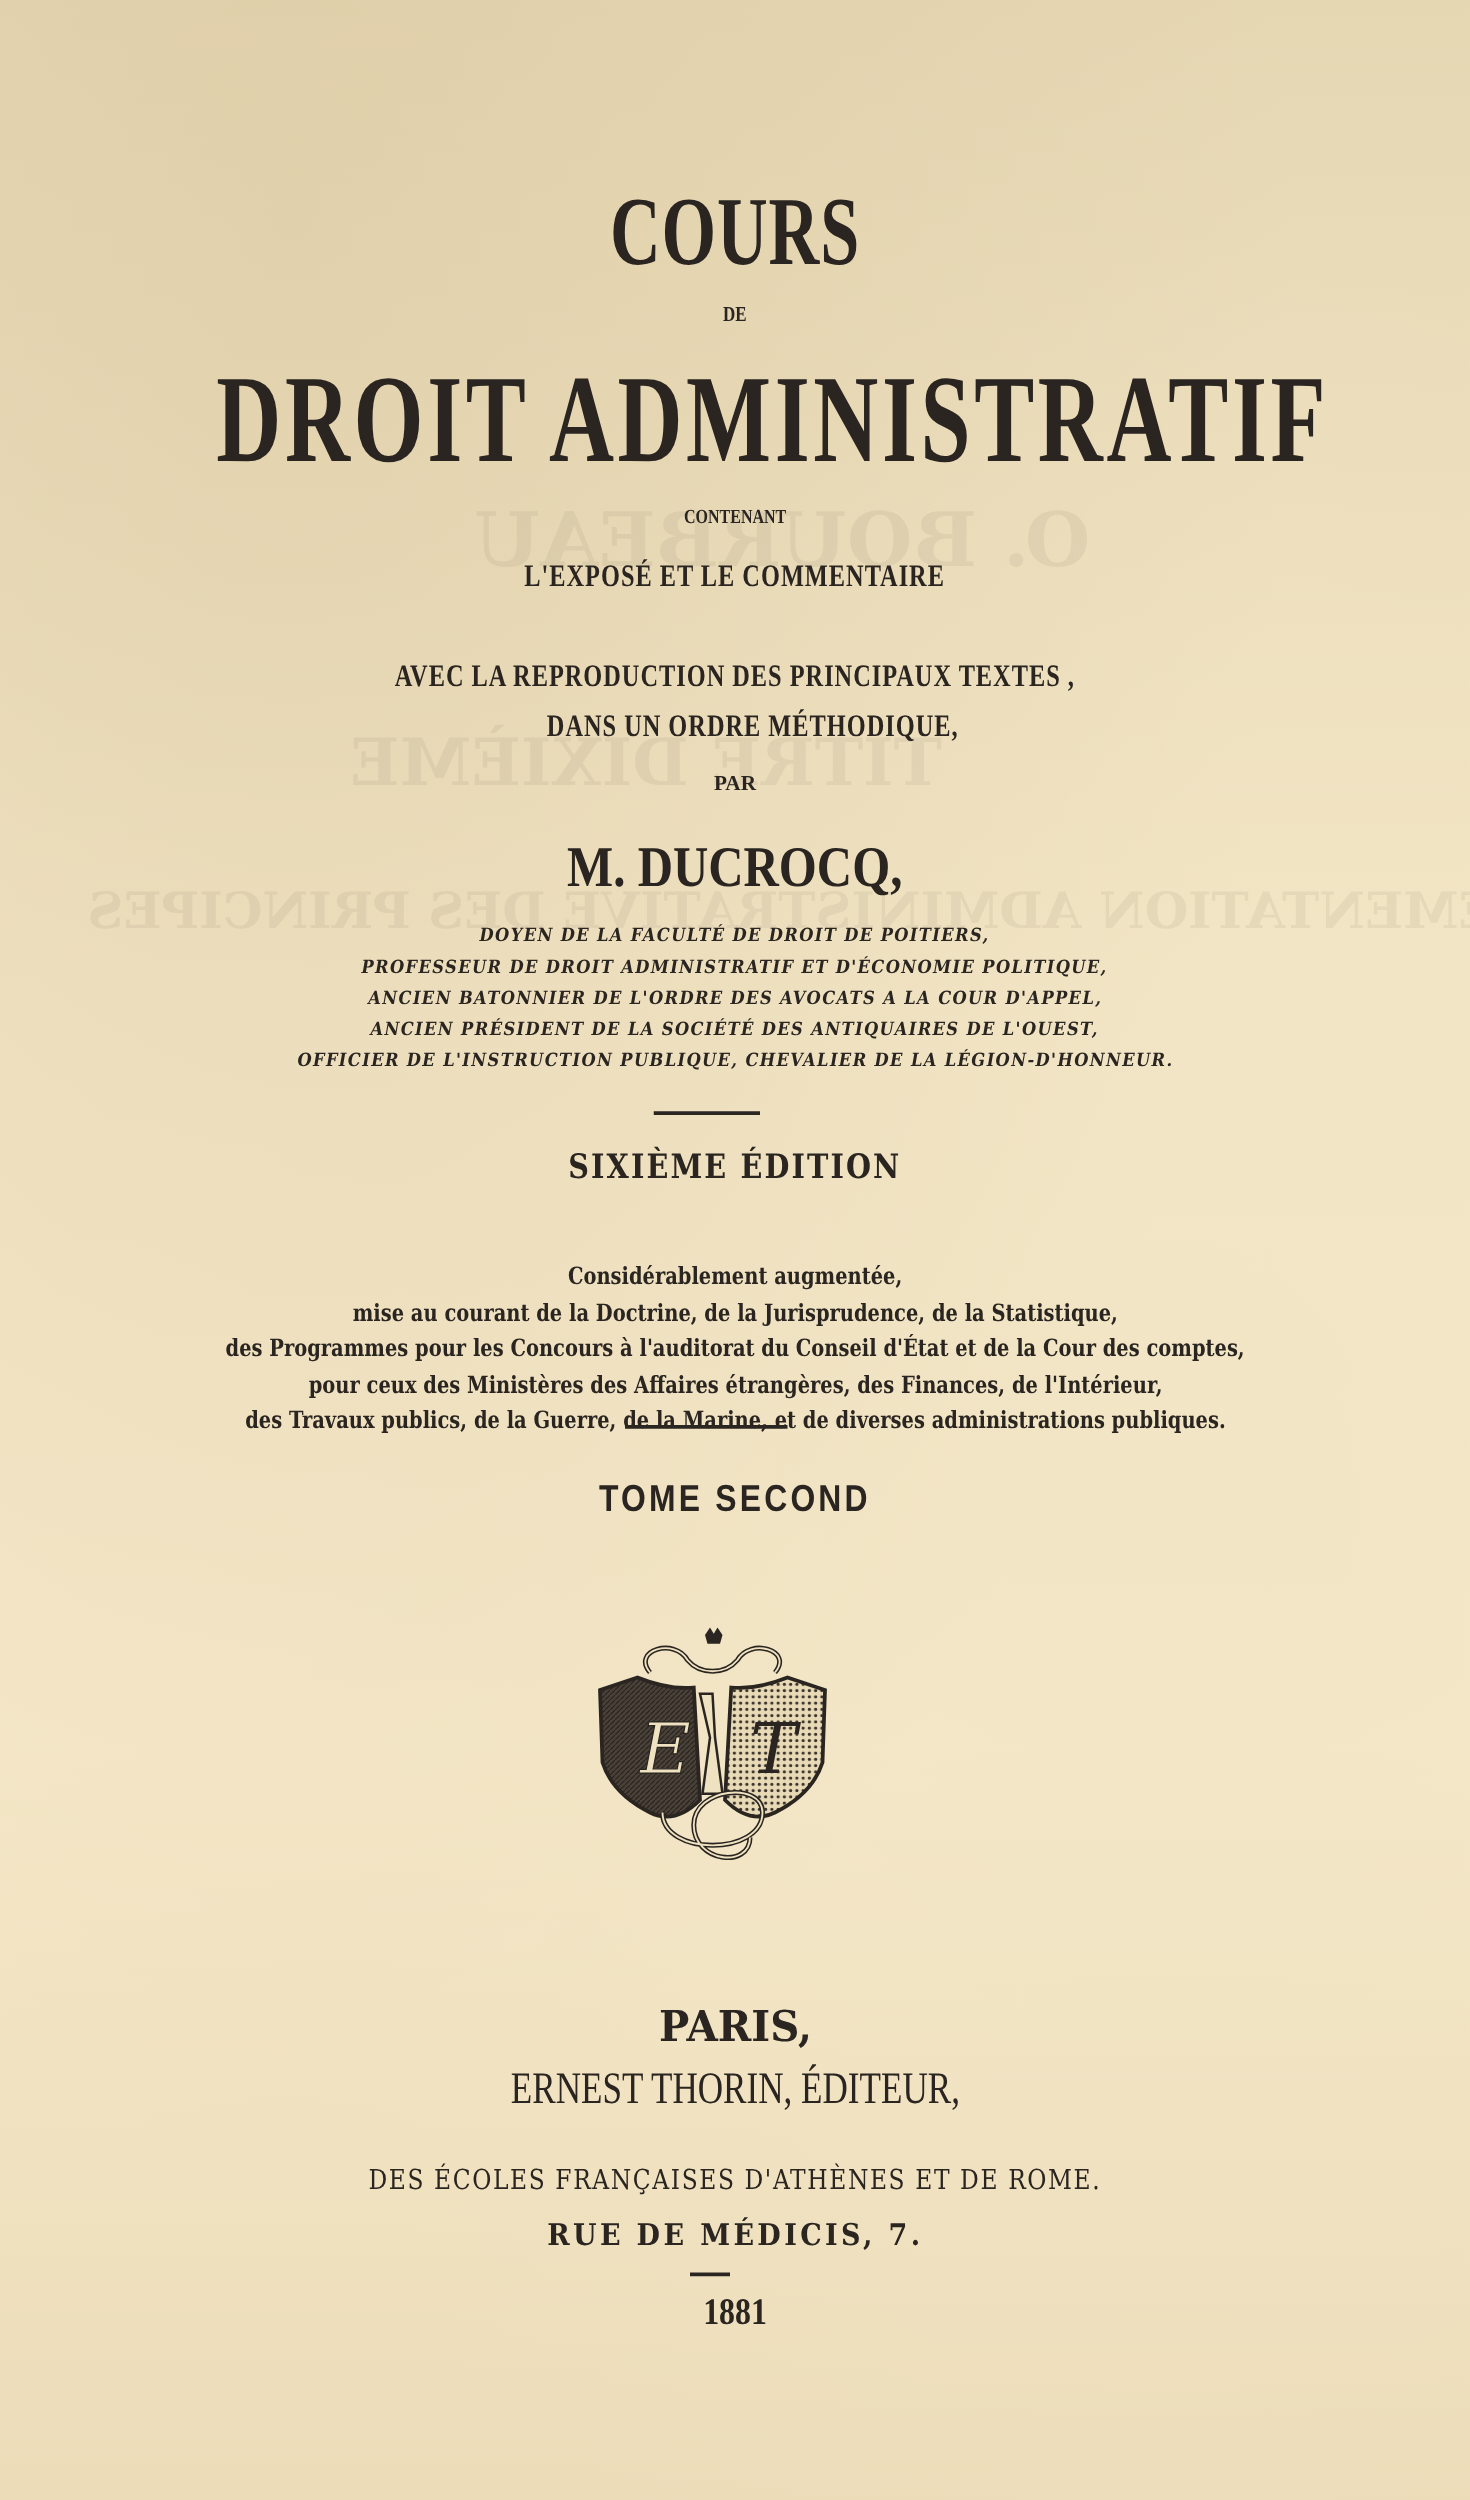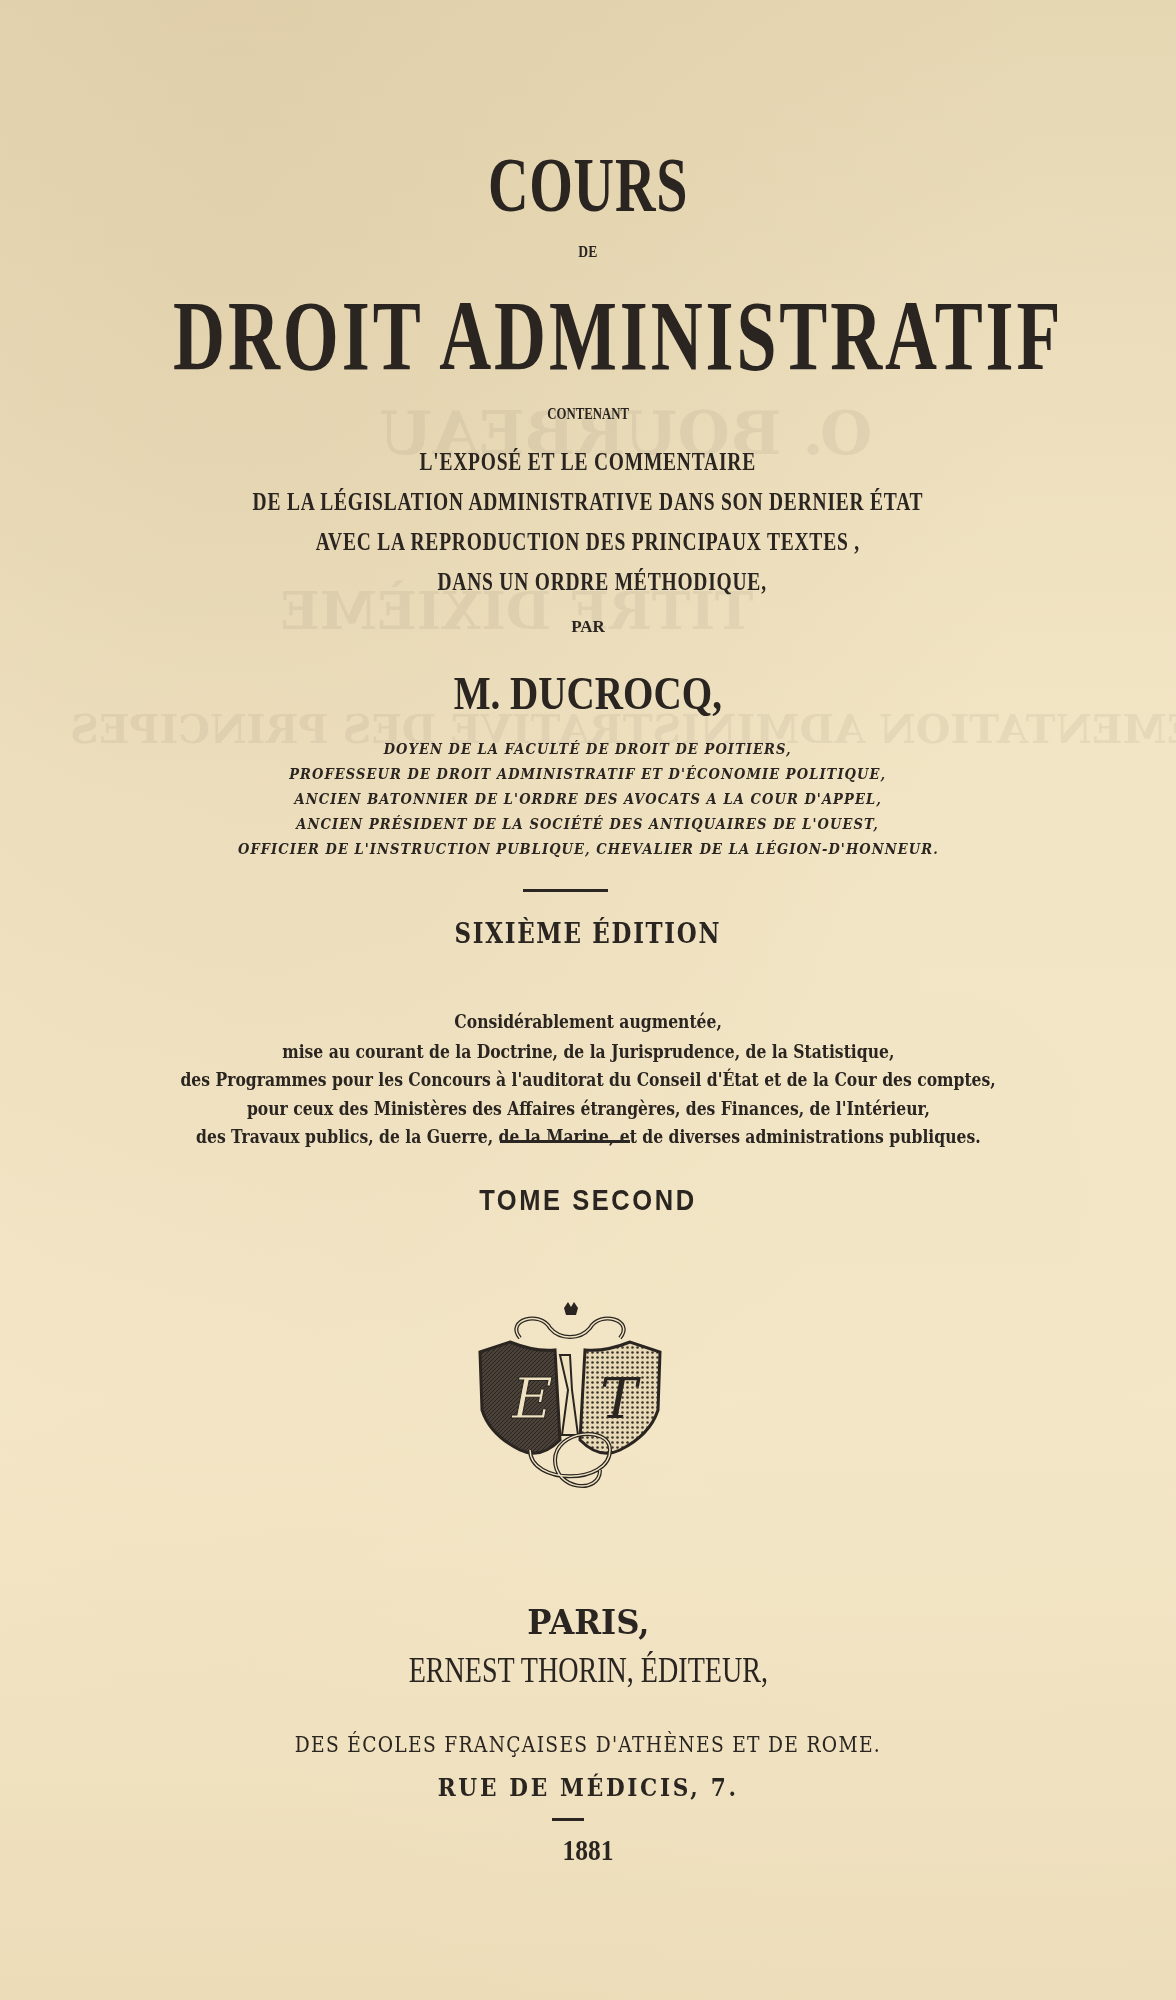--- a/index.html
+++ b/index.html
@@ -90,21 +90,20 @@
   <div class="ghost" style="left:380px;top:398px;font-size:60px;">O. BOURBEAU</div>
   <div class="ghost" style="left:280px;top:580px;font-size:52px;">TITRE DIXIÈME</div>
   <div class="ghost" style="left:70px;top:705px;font-size:40px;">RÈGLEMENTATION ADMINISTRATIVE DES PRINCIPES</div>
 
   <div class="line t-cours"><span class="cond">COURS</span></div>
   <div class="line t-de"><span class="cond">DE</span></div>
   <div class="line t-droit"><span class="cond">DROIT ADMINISTRATIF</span></div>
   <div class="line t-contenant"><span class="cond">CONTENANT</span></div>
 
   <div class="line t-sub t-sub1"><span class="cond">L'EXPOSÉ ET LE COMMENTAIRE</span></div>
-  <div class="line t-sub t-sub2"><span class="cond">DE LA LÉGISLATION ADMINISTRATIVE DANS SON DERNIER ÉTAT</span></div>
   <div class="line t-sub t-sub3"><span class="cond">AVEC LA REPRODUCTION DES PRINCIPAUX TEXTES ,</span></div>
   <div class="line t-sub t-sub4"><span class="cond">DANS UN ORDRE MÉTHODIQUE,</span></div>
 
   <div class="line t-par"><span class="cond">PAR</span></div>
   <div class="line t-author"><span class="cond">M. DUCROCQ,</span></div>
 
   <div class="line t-title t-tt1"><span class="cond">DOYEN DE LA FACULTÉ DE DROIT DE POITIERS,</span></div>
   <div class="line t-title t-tt2"><span class="cond">PROFESSEUR DE DROIT ADMINISTRATIF ET D'ÉCONOMIE POLITIQUE,</span></div>
   <div class="line t-title t-tt3"><span class="cond">ANCIEN BATONNIER DE L'ORDRE DES AVOCATS A LA COUR D'APPEL,</span></div>
   <div class="line t-title t-tt4"><span class="cond">ANCIEN PRÉSIDENT DE LA SOCIÉTÉ DES ANTIQUAIRES DE L'OUEST,</span></div>

